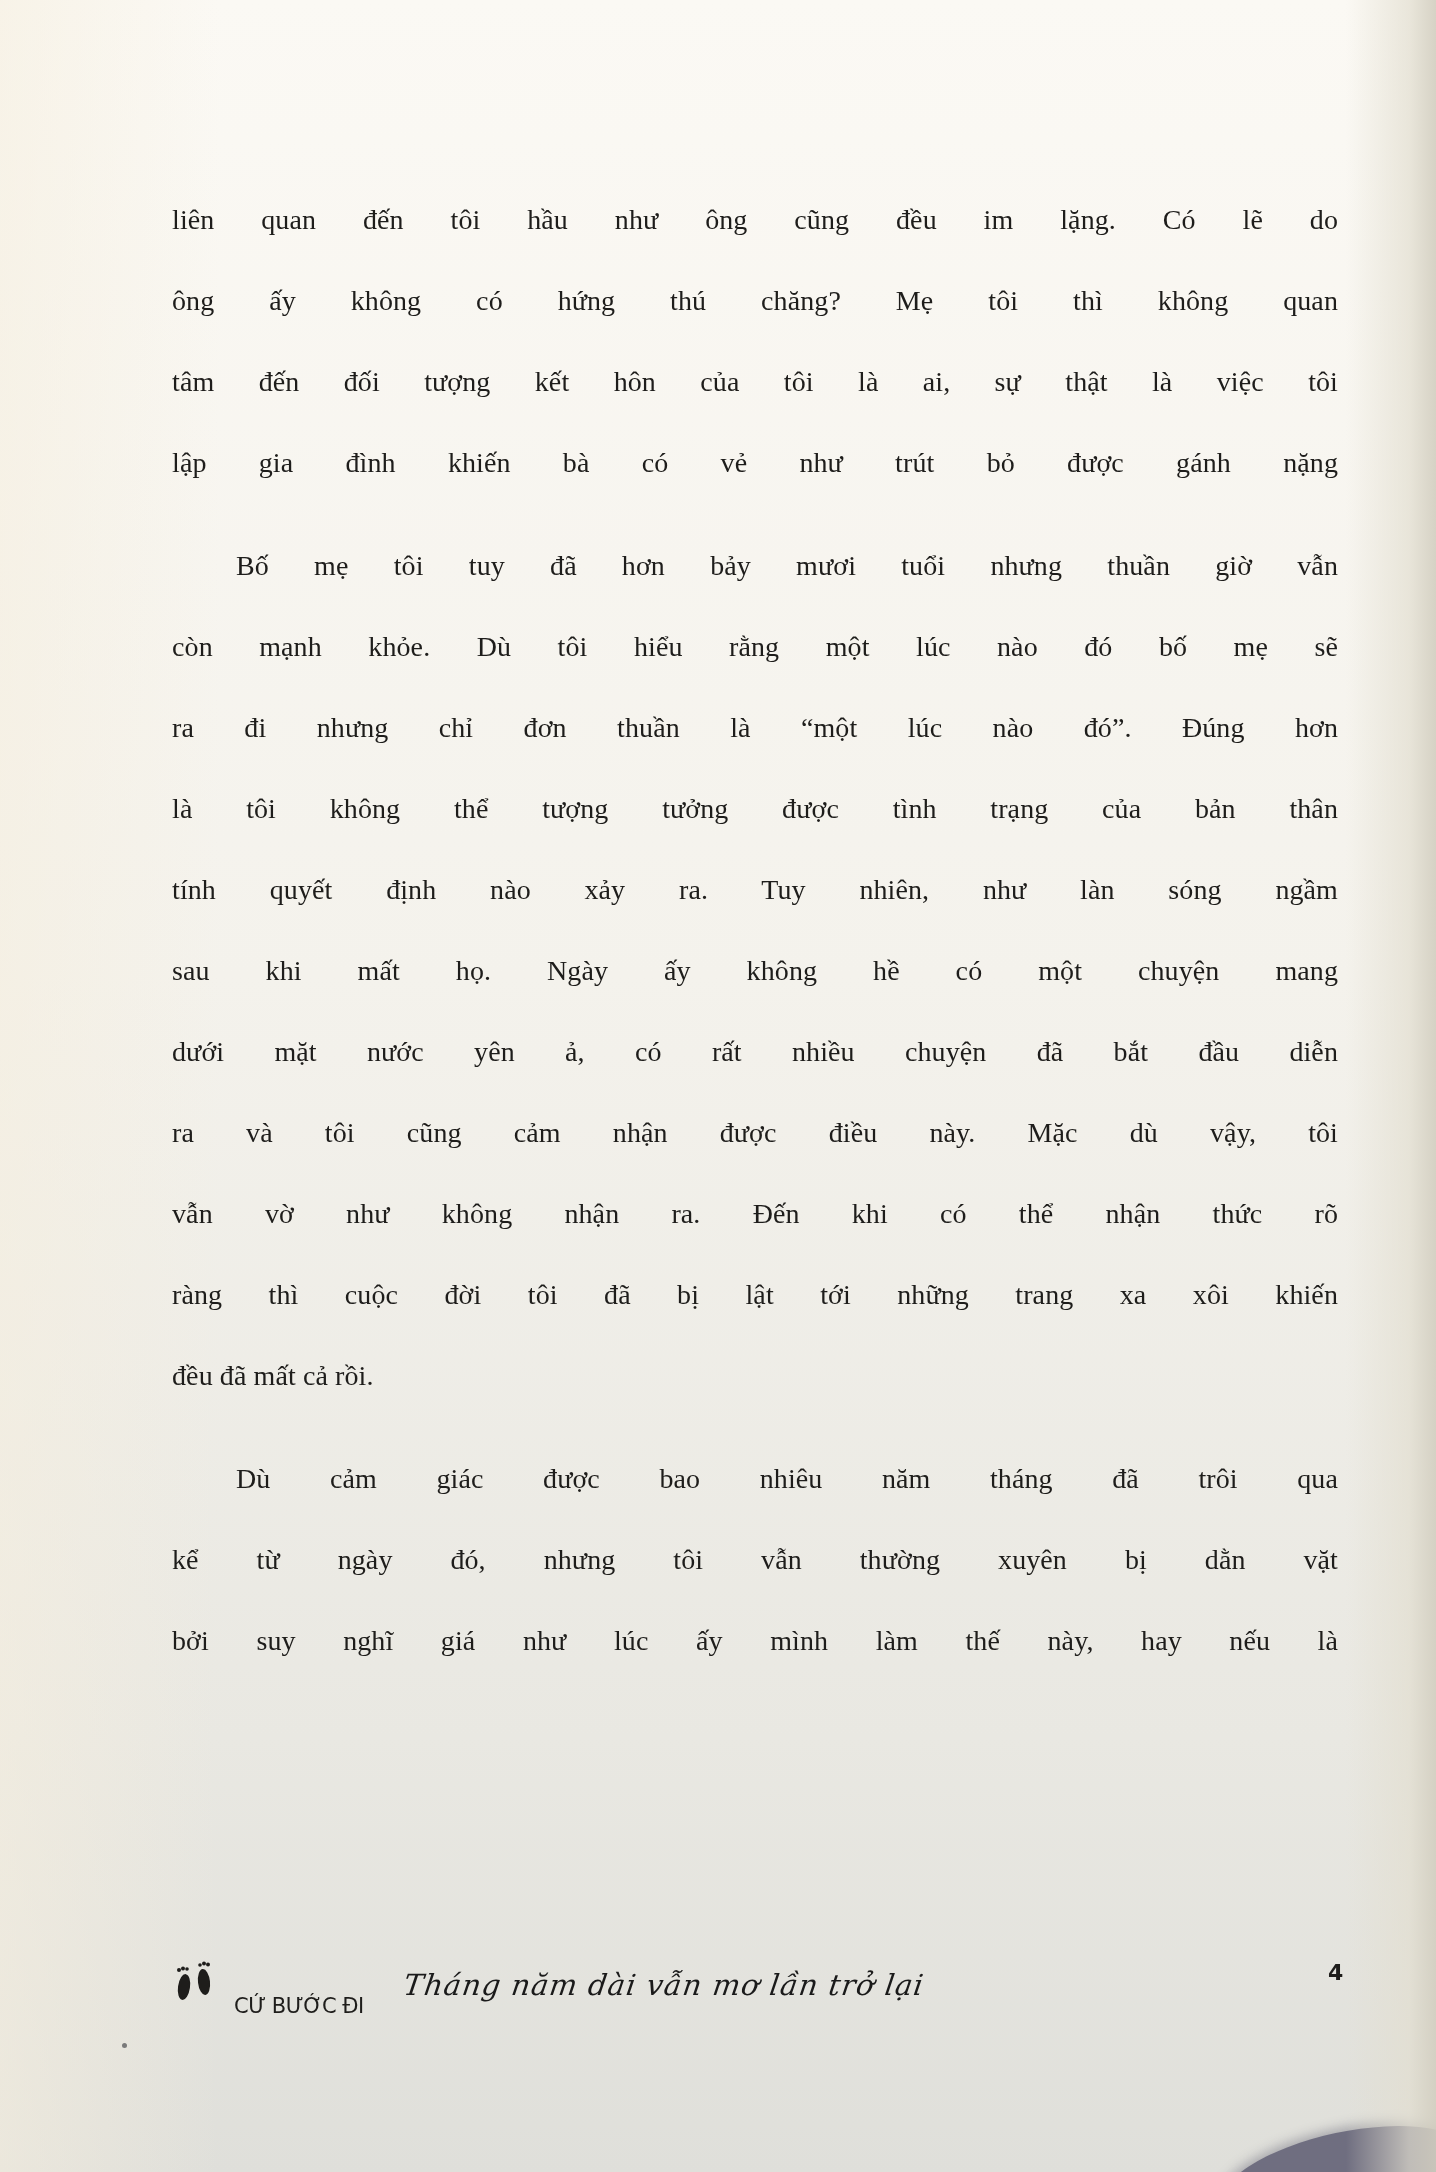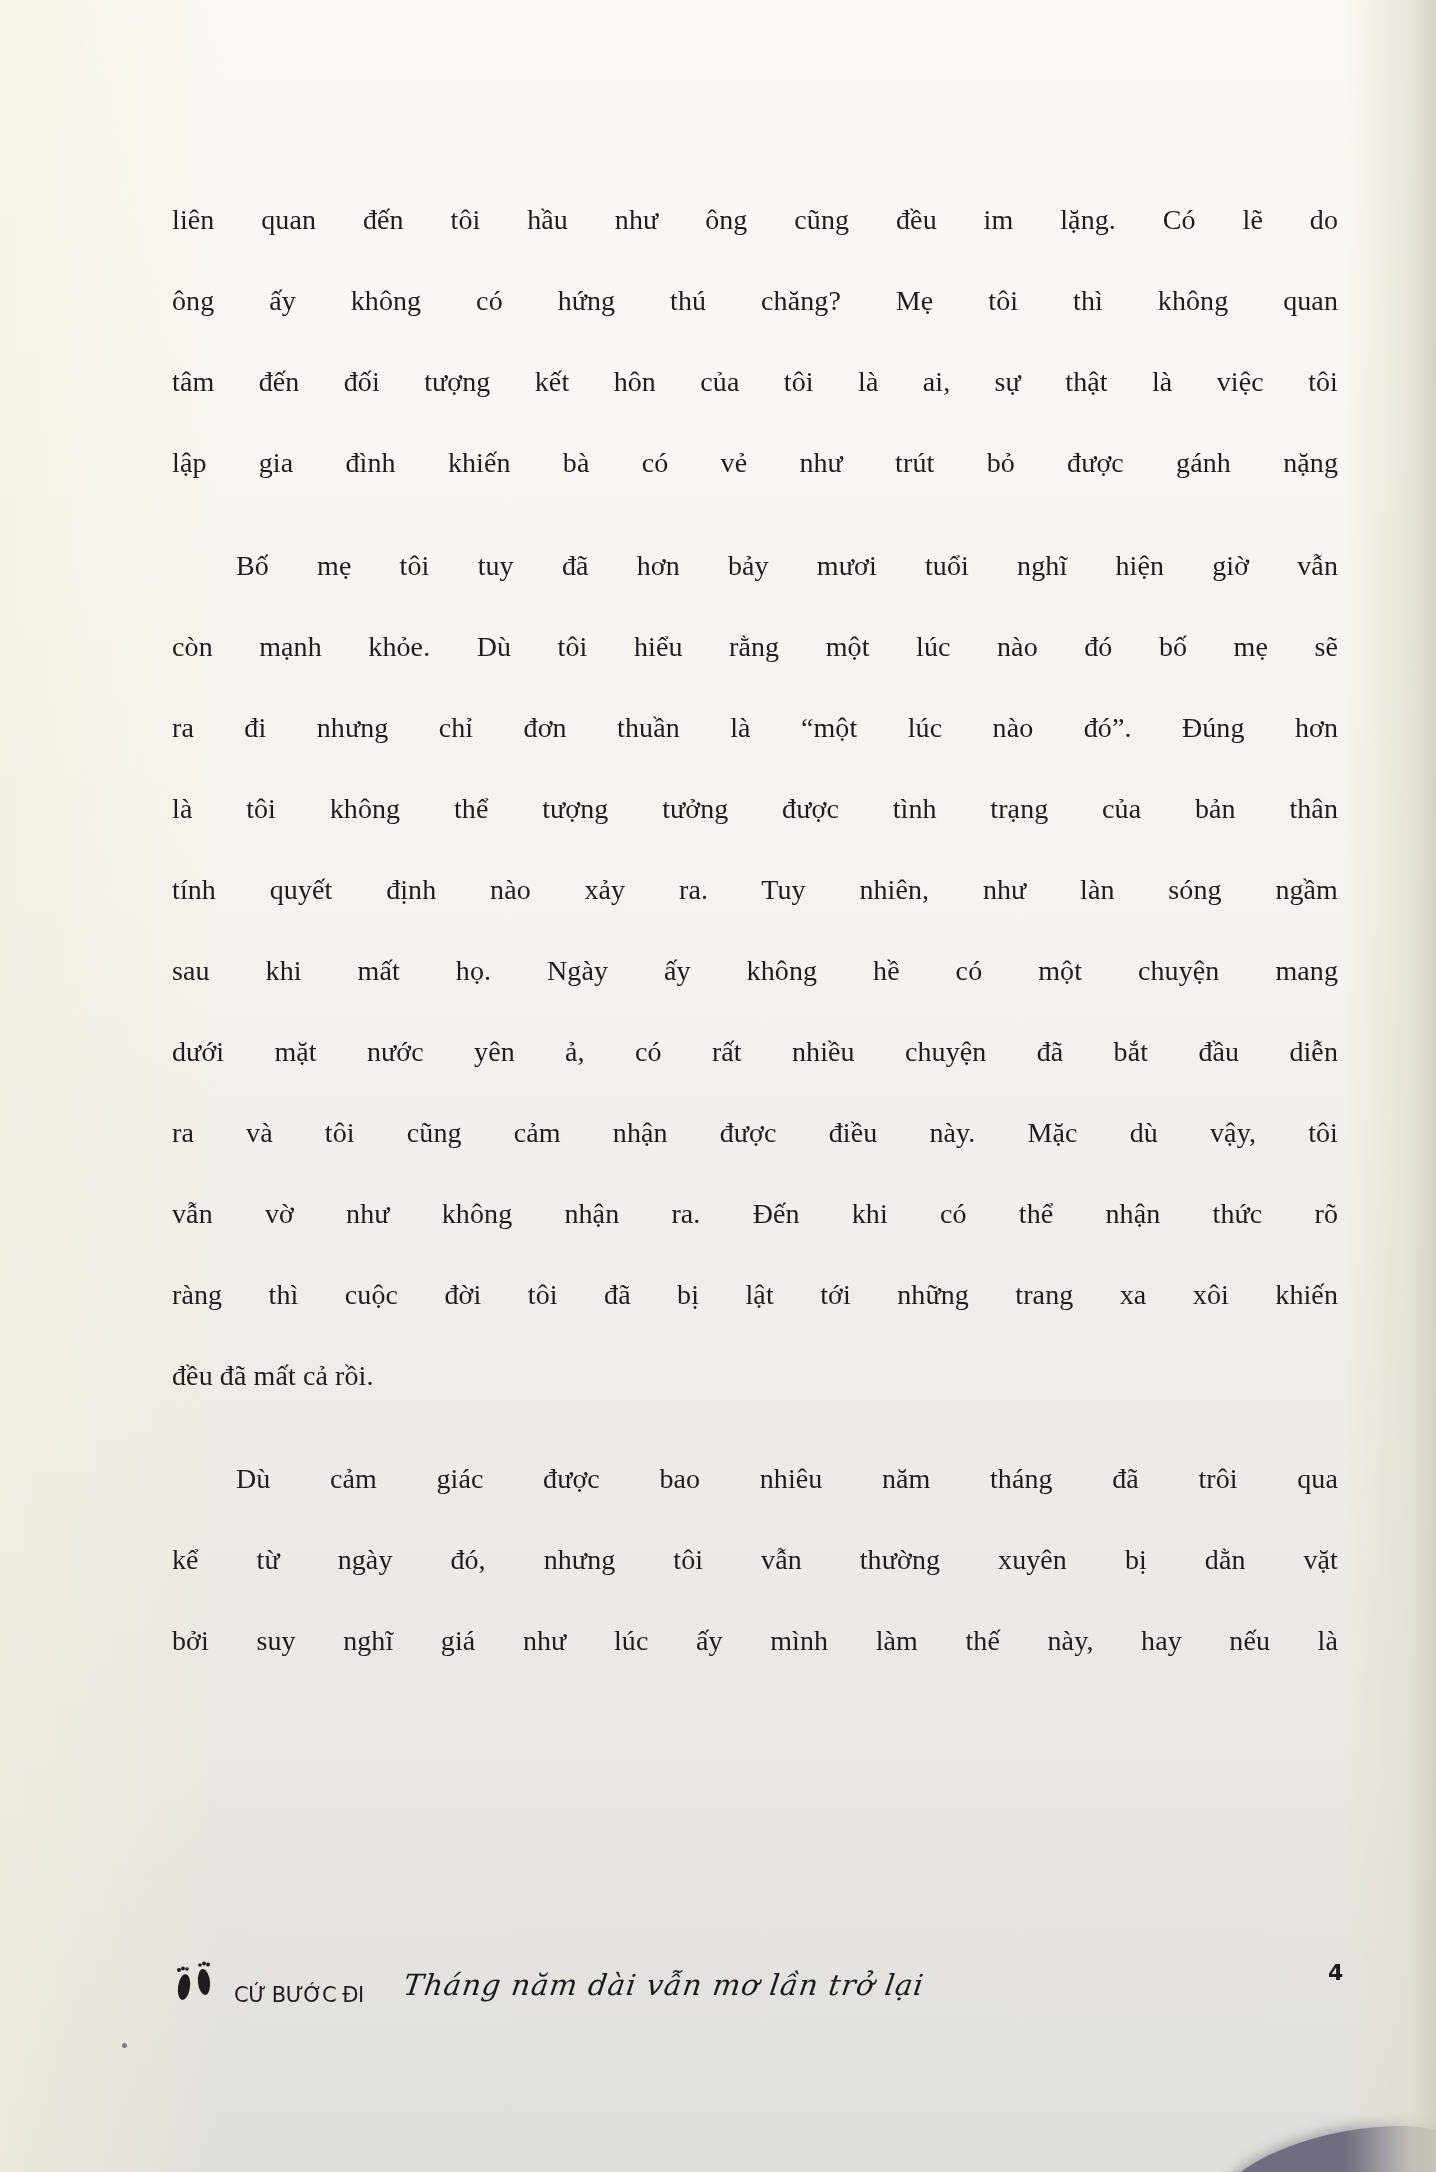--- a/index.html
+++ b/index.html
@@ -84,21 +84,21 @@
     .feet-icon {
       position: absolute;
       left: 0;
       top: 0;
       width: 46px;
       height: 44px;
     }
     .series-label {
       position: absolute;
       left: 62px;
-      top: 23px;
+      top: 34px;
       font-family: "DejaVu Sans", "Liberation Sans", sans-serif;
       font-size: 21px;
       letter-spacing: -0.5px;
       color: #1e1d1b;
     }
     .book-title {
       position: absolute;
       left: 232px;
       top: 8px;
       font-family: "DejaVu Serif", "Liberation Serif", serif;
@@ -137,21 +137,21 @@
     <div class="para">
       <span class="line first">liên quan đến tôi hầu như ông cũng đều im lặng. Có lẽ do</span>
       <span class="line">ông ấy không có hứng thú chăng? Mẹ tôi thì không quan</span>
       <span class="line">tâm đến đối tượng kết hôn của tôi là ai, sự thật là việc tôi</span>
       <span class="line">lập gia đình khiến bà có vẻ như trút bỏ được gánh nặng</span>
     </div>
 
     <div class="para-gap"></div>
 
     <div class="para indent">
-      <span class="line first">Bố mẹ tôi tuy đã hơn bảy mươi tuổi nghĩ hiện giờ vẫn</span>
+      <span class="line first">Bố mẹ tôi tuy đã hơn bảy mươi tuổi nhưng thuần giờ vẫn</span>
       <span class="line">còn mạnh khỏe. Dù tôi hiểu rằng một lúc nào đó bố mẹ sẽ</span>
       <span class="line">ra đi nhưng chỉ đơn thuần là “một lúc nào đó”. Đúng hơn</span>
       <span class="line">là tôi không thể tượng tưởng được tình trạng của bản thân</span>
       <span class="line">tính quyết định nào xảy ra. Tuy nhiên, như làn sóng ngầm</span>
       <span class="line">sau khi mất họ. Ngày ấy không hề có một chuyện mang</span>
       <span class="line">dưới mặt nước yên ả, có rất nhiều chuyện đã bắt đầu diễn</span>
       <span class="line">ra và tôi cũng cảm nhận được điều này. Mặc dù vậy, tôi</span>
       <span class="line">vẫn vờ như không nhận ra. Đến khi có thể nhận thức rõ</span>
       <span class="line">ràng thì cuộc đời tôi đã bị lật tới những trang xa xôi khiến</span>
       <span class="line last">đều đã mất cả rồi.</span>

